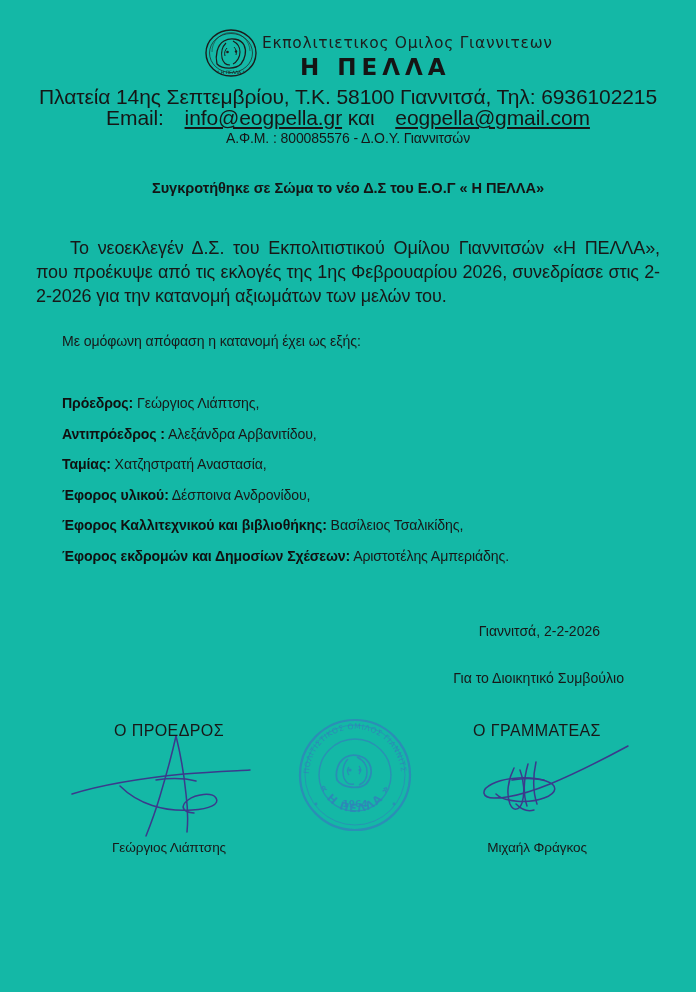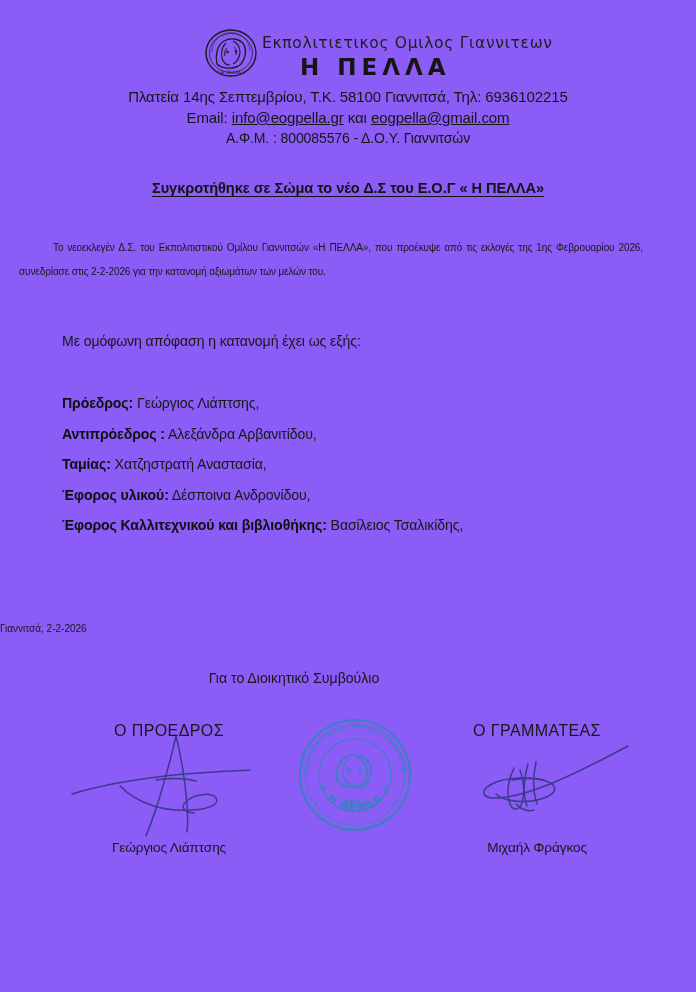--- a/index.html
+++ b/index.html
@@ -12,21 +12,21 @@
     height: 992px;
     position: relative;
     font-family: "Liberation Sans", sans-serif;
     color: #1a1a1a;
     overflow: hidden;
   }
 
   .page {
     position: absolute;
     inset: 0;
-    background: #8b5cf6;
+    background: #14b8a6;
   }
 
   
   .letterhead {
     position: absolute;
     left: 0;
     top: 28px;
     width: 696px;
     text-align: center;
   }
@@ -61,58 +61,58 @@
     top: 26px;
     font-family: "DejaVu Sans", sans-serif;
     font-size: 23px;
     font-weight: 700;
     letter-spacing: 5px;
     color: #151515;
     white-space: nowrap;
   }
 
   .addr-line {
-    font-size: 15px;
+    font-size: 21px;
     color: #161616;
     line-height: 21px;
     letter-spacing: -0.1px;
     white-space: nowrap;
   }
   .addr-line.small {
     font-size: 14px;
   }
   .email-link {
     text-decoration: underline;
     color: #161616;
+    margin-left: 15px;
   }
 
   
   .doc-title {
     position: absolute;
     left: 0;
     top: 180px;
     width: 696px;
     text-align: center;
     font-size: 14.6px;
     font-weight: 700;
     color: #141414;
     letter-spacing: -0.05px;
   }
   .doc-title span {
-    text-decoration: underline;
     text-underline-offset: 2.5px;
   }
 
   
   .body-para {
     position: absolute;
-    left: 19px;
+    left: 36px;
     top: 236px;
     width: 624px;
-    font-size: 10px;
+    font-size: 18px;
     line-height: 24px;
     color: #181818;
     text-align: justify;
     text-indent: 34px;
     letter-spacing: -0.1px;
   }
 
   .intro-line {
     position: absolute;
     left: 62px;
@@ -143,32 +143,33 @@
   .officer-name {
     font-weight: 400;
   }
 
   
   .place-date {
     position: absolute;
     left: 0;
     top: 623px;
     width: 600px;
-    text-align: left;
-    font-size: 10px;
+    text-align: right;
+    font-size: 14px;
     color: #181818;
   }
   .for-board {
     position: absolute;
     left: 0;
     top: 670px;
     width: 588px;
-    text-align: center;
+    text-align: right;
     font-size: 14.1px;
     color: #181818;
+    padding-left: 36px;
   }
 
   
   .sig-block {
     position: absolute;
     text-align: center;
     width: 210px;
   }
   .sig-left  { left: 64px;  top: 722px; }
   .sig-right { left: 432px; top: 722px; text-align: center; }
@@ -269,20 +270,24 @@
       <span class="officer-role">Ταμίας:</span>
       <span class="officer-name">Χατζηστρατή Αναστασία,</span>
     </div>
     <div class="officer-row">
       <span class="officer-role">Έφορος υλικού:</span>
       <span class="officer-name">Δέσποινα Ανδρονίδου,</span>
     </div>
     <div class="officer-row">
       <span class="officer-role">Έφορος Καλλιτεχνικού και βιβλιοθήκης:</span>
       <span class="officer-name">Βασίλειος Τσαλικίδης,</span>
+    </div>
+    <div class="officer-row">
+      <span class="officer-role">Έφορος εκδρομών και Δημοσίων Σχέσεων:</span>
+      <span class="officer-name">Αριστοτέλης Αμπεριάδης.</span>
     </div>
   </div>
 
   <div class="place-date">Γιαννιτσά, 2-2-2026</div>
 
   <div class="for-board">Για το Διοικητικό Συμβούλιο</div>
 
   <div class="sig-block sig-left">
     <div class="sig-heading">Ο ΠΡΟΕΔΡΟΣ</div>
     <div class="sig-canvas">

